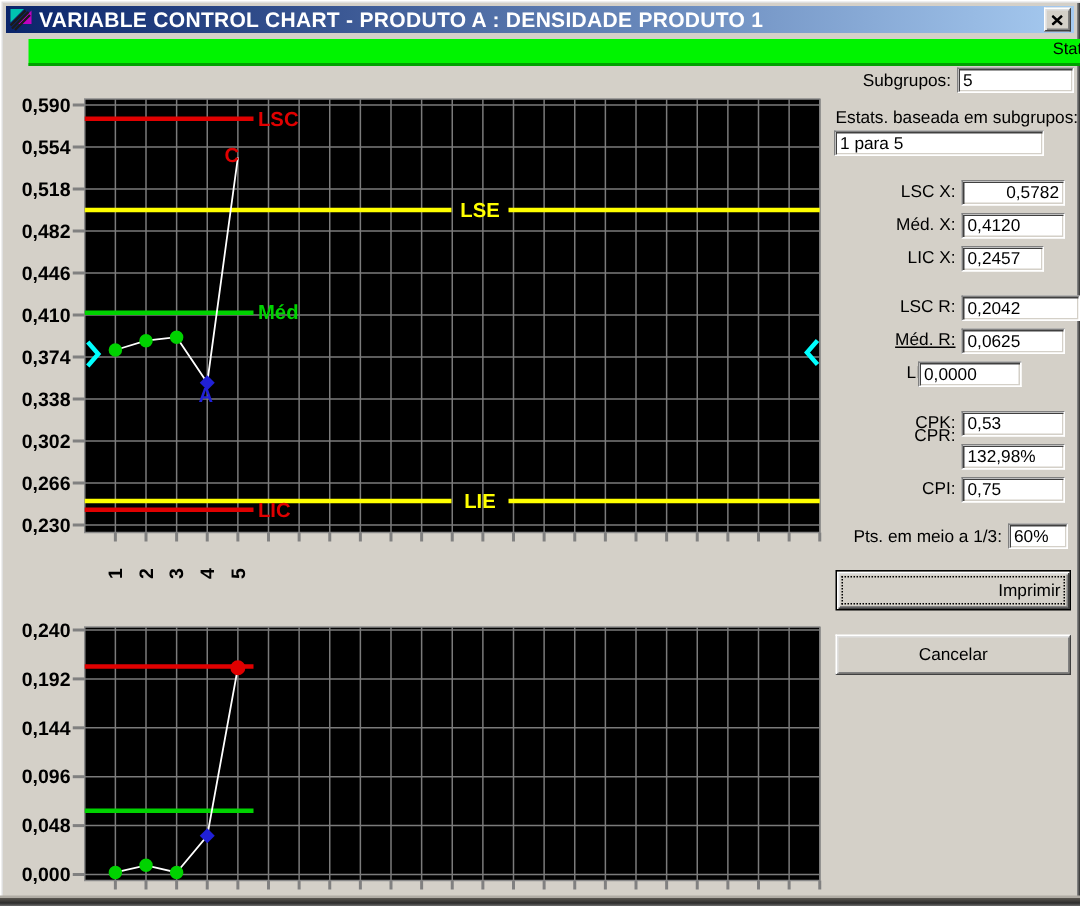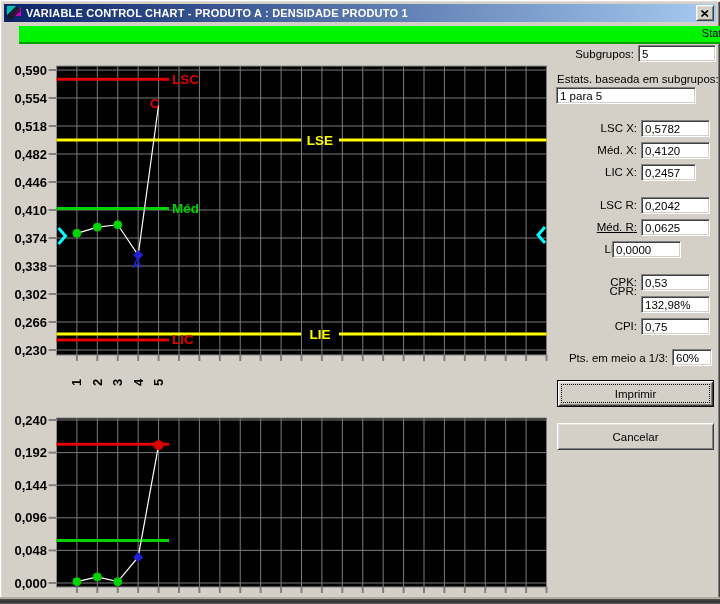--- a/index.html
+++ b/index.html
@@ -5,21 +5,21 @@
   html,body{margin:0;padding:0;}
   body{width:720px;height:604px;position:relative;overflow:hidden;
        background:#d4d0c8;font-family:"Liberation Sans",sans-serif;color:#000;}
   .window{position:absolute;inset:0;background:#d4d0c8;
           box-shadow:inset 1px 1px 0 #ffffff, inset 2px 2px 0 #dfdfdf,
                      inset -1px -1px 0 #404040, inset -2px -2px 0 #808080;}
   .bottom-edge{position:absolute;left:0;right:0;bottom:0;height:7px;
           background:linear-gradient(#b0aca4 0 2px,#55524c 2px,#2c2c2c 5px,#6b6b6b 7px);}
   .titlebar{position:absolute;left:4px;top:4px;width:712px;height:18px;
             display:flex;align-items:center;padding:0 2px;box-sizing:border-box;}
-  .title-text{color:#fff;font-weight:bold;font-size:11px;white-space:nowrap;
+  .title-text{color:#fff;font-weight:bold;font-size:14px;white-space:nowrap;
               margin-left:4px;flex:1;overflow:hidden;letter-spacing:.2px;}
   .close-btn{width:16px;height:14px;background:#d4d0c8;display:flex;align-items:center;
              justify-content:center;cursor:pointer;}
   .bevel-out{border-top:1px solid #fff;border-left:1px solid #fff;
              border-right:1px solid #404040;border-bottom:1px solid #404040;
              box-shadow:inset 1px 1px 0 #dfdfdf, inset -1px -1px 0 #808080;}
   .status-bar{position:absolute;left:19px;top:26px;width:714px;height:16px;
               text-align:right;font-size:11px;line-height:15px;}
   .sunken{background:#fff;border-top:1px solid #808080;border-left:1px solid #808080;
           border-right:1px solid #fff;border-bottom:1px solid #fff;
@@ -251,39 +251,39 @@
     </svg>
 
   <div class="lbl r" style="left:540px;top:48px;width:94px;">Subgrupos:</div>
   <input class="win sunken" style="left: 638px; top: 45px; width: 78px; height: 17px;" value="5">
 
   <div class="lbl" style="left:557px;top:73px;">Estats. baseada em subgrupos:</div>
   <input class="win sunken" style="left: 556px; top: 87px; width: 140px; height: 17px;" value="1 para 5">
 
   <div id="statRows">
       <div class="lbl r" style="left: 556px; top: 122px; width: 81px;">LSC X:</div>
-      <input class="win sunken" value="0,5782" style="left: 641px; top: 120px; width: 69px; height: 17px;">
+      <input class="win sunken" value="0,5782" style="left: 641px; top: 120px; width: 69px; height: 17px; text-align: right;">
       <div class="lbl r" style="left: 556px; top: 144px; width: 81px;">Méd. X:</div>
       <input class="win sunken" value="0,4120" style="left: 641px; top: 142px; width: 69px; height: 17px;">
       <div class="lbl r" style="left: 556px; top: 166px; width: 81px;">LIC X:</div>
       <input class="win sunken" value="0,2457" style="left: 641px; top: 164px; width: 55px; height: 17px;">
       <div class="lbl r" style="left: 556px; top: 199px; width: 81px;">LSC R:</div>
-      <input class="win sunken" value="0,2042" style="left: 641px; top: 197px; width: 69px; height: 17px;">
+      <input class="win sunken" value="0,2042" style="left: 641px; top: 197px; width: 79px; height: 17px;">
       <div class="lbl r" style="left: 556px; top: 221px; width: 81px; text-decoration: underline;">Méd. R:</div>
       <input class="win sunken" value="0,0625" style="left: 641px; top: 219px; width: 69px; height: 17px;">
       <div class="lbl r" style="left: 556px; top: 243px; width: 81px;">LIC R:</div>
       <input class="win sunken" value="0,0000" style="left: 612px; top: 241px; width: 69px; height: 17px;">
       <div class="lbl r" style="left: 556px; top: 276px; width: 81px;">CPK:</div>
       <input class="win sunken" value="0,53" style="left: 641px; top: 274px; width: 69px; height: 17px;">
       <div class="lbl r" style="left: 556px; top: 285px; width: 81px;">CPR:</div>
       <input class="win sunken" value="132,98%" style="left: 641px; top: 296px; width: 69px; height: 17px;">
       <div class="lbl r" style="left: 556px; top: 320px; width: 81px;">CPI:</div>
       <input class="win sunken" value="0,75" style="left: 641px; top: 318px; width: 69px; height: 17px;">
     </div>
 
   <div class="lbl r" style="left:556px;top:352px;width:112px;">Pts. em meio a 1/3:</div>
   <input class="win sunken" style="left: 672px; top: 349px; width: 40px; height: 17px;" value="60%">
 
-  <button class="btn default" style="left:557px;top:380px;width:157px;height:27px;">Imprimir</button>
+  <button class="btn default" style="left:557px;top:380px;width:157px;height:27px;text-align:right;">Imprimir</button>
   <button class="btn" style="left:557px;top:423px;width:157px;height:27px;">Cancelar</button>
 
   <div class="bottom-edge"></div>
 </div>
 
 </body></html>

